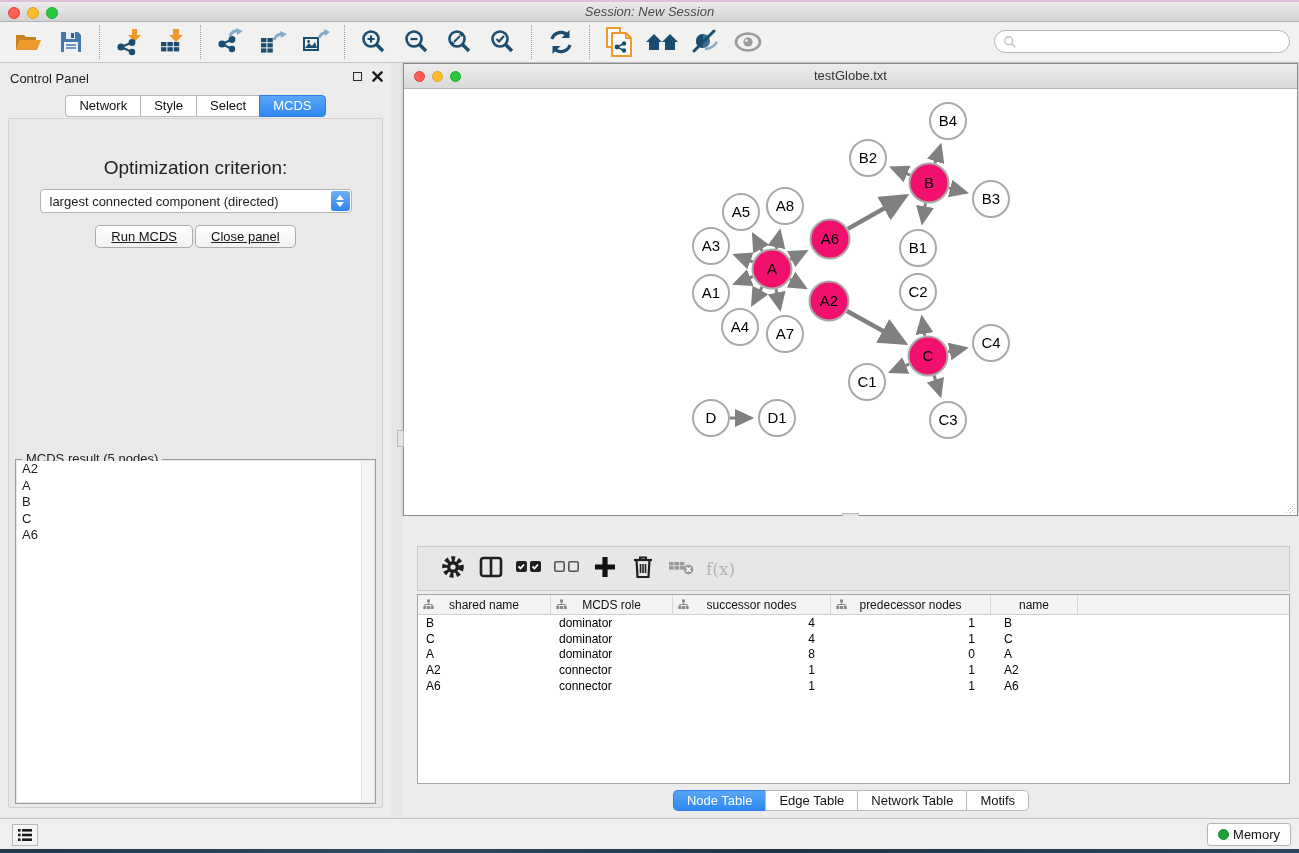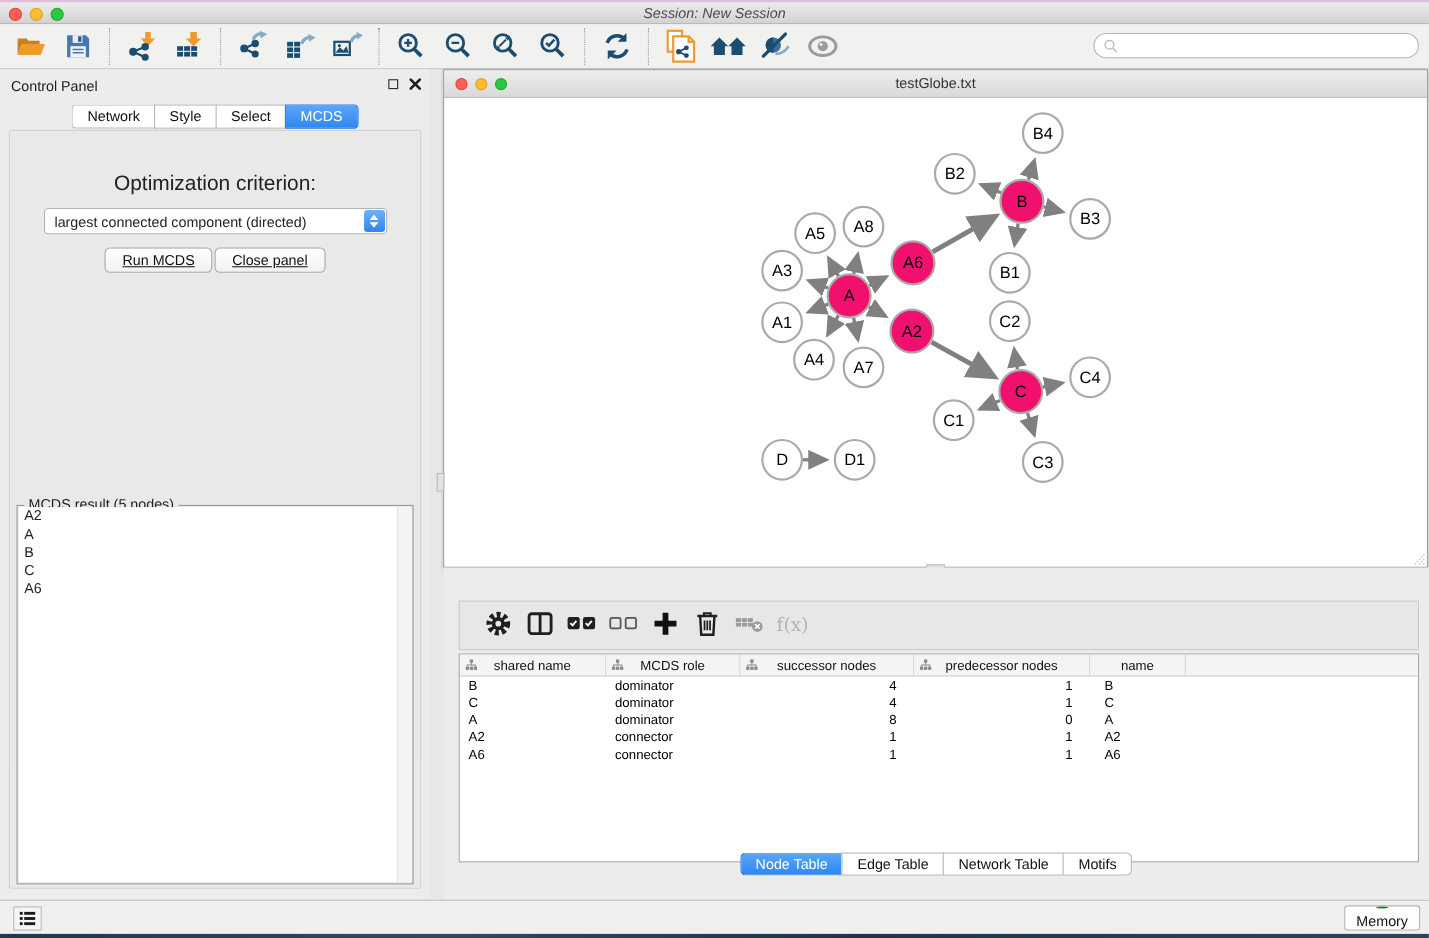--- a/index.html
+++ b/index.html
@@ -78,32 +78,32 @@
   .tp-btn { width:38px; height:36px; display:flex; align-items:center; justify-content:center; border:none; background:transparent; }
   .fx { font-family:"DejaVu Serif", serif; font-size:17px; color:#b3b3b3; margin-left:6px; }
   .tp-table { position:absolute; left:14px; right:9px; top:78px; height:190px; background:#fff; border:1px solid #a7a7a7; overflow:hidden; }
   .thead { display:flex; height:20px; background:#f4f4f4; border-bottom:1px solid #d0d0d0; }
   .th { position:relative; display:flex; align-items:center; justify-content:center; font-size:12px; color:#111; border-right:1px solid #d8d8d8; }
   .th .hier { position:absolute; left:5px; top:4px; }
   .trow { display:flex; height:15.8px; align-items:center; }
   .td { font-size:12px; color:#000; overflow:hidden; white-space:nowrap; }
   .td.l { padding-left:8px; text-align:left; }
   .td.r { padding-right:16px; text-align:right; }
-  .bottom-tabs { position:absolute; left:0; right:0; bottom:22px; display:flex; justify-content:center;align-items:flex-end; }
+  .bottom-tabs { position:absolute; left:0; right:0; bottom:7px; display:flex; justify-content:center;align-items:flex-end; }
   .btab { background:#fff; border:1px solid #b9b9b9; border-right:none; padding:2px 13px; font-size:13px; color:#111; }
   .btab:first-child { border-radius:5px 0 0 5px; }
   .btab:last-child { border-right:1px solid #b9b9b9; border-radius:0 5px 5px 0; }
   .btab.active { background:linear-gradient(#58a5f8,#2e88f1); border-color:#2b7ce4; color:#fff; }
 
   
   .statusbar { position:absolute; left:0; right:0; bottom:4px; height:31px; background:#efefef; border-top:1px solid #c2c2c2; }
   .status-left-btn { position:absolute; left:12px; top:5px; width:26px; height:22px; background:#f5f5f5;
     border:1px solid #b9b9b9; display:flex; align-items:center; justify-content:center; }
   .memory-btn { position:absolute; right:8px; top:4px; height:23px; background:#fdfdfd; border:1px solid #b5b5b5;
-    border-radius:3px; display:flex; align-items:center; gap:4px; padding:0 10px; font-size:13px; color:#111;flex-direction:column; }
+    border-radius:3px; display:flex; align-items:center; gap:4px; padding:0 10px; font-size:13px; color:#111; }
   .mem-dot { width:11px; height:11px; border-radius:50%; background:#21a038; border:1px solid #178a2c; }
   .desktop-strip { position:absolute; left:0; right:0; bottom:0; height:4px;
     background:linear-gradient(90deg,#22384b,#2e4a60 30%,#1f3547 60%,#2b465c); }
 
   .sq-icon { width:9px; height:9px; border:1.5px solid #2b2b2b; display:inline-block; }
 </style>
 </head>
 <body>
 
 <div class="titlebar">

